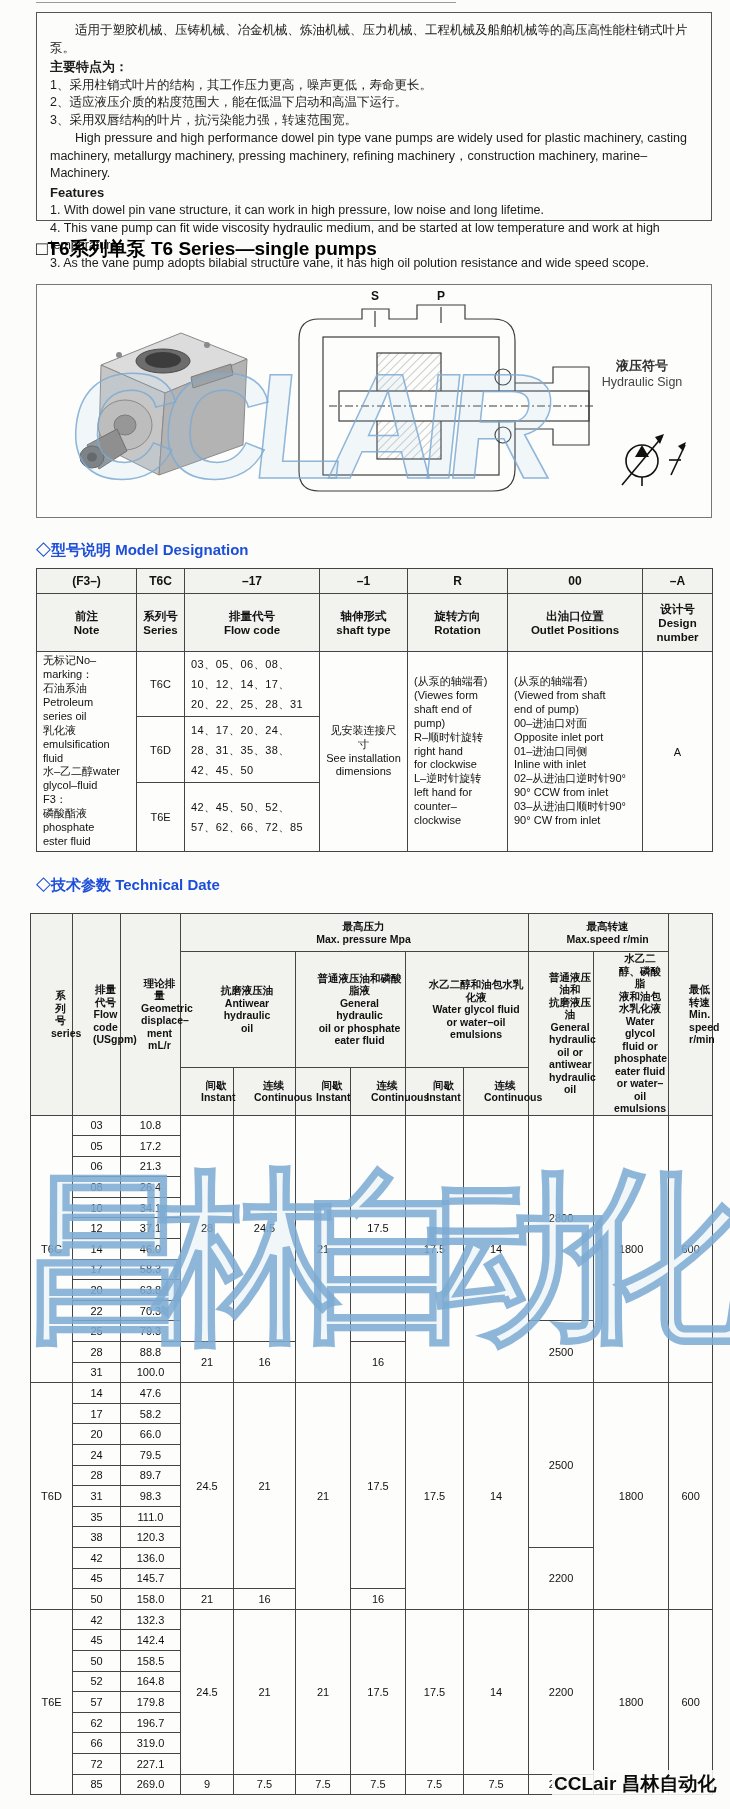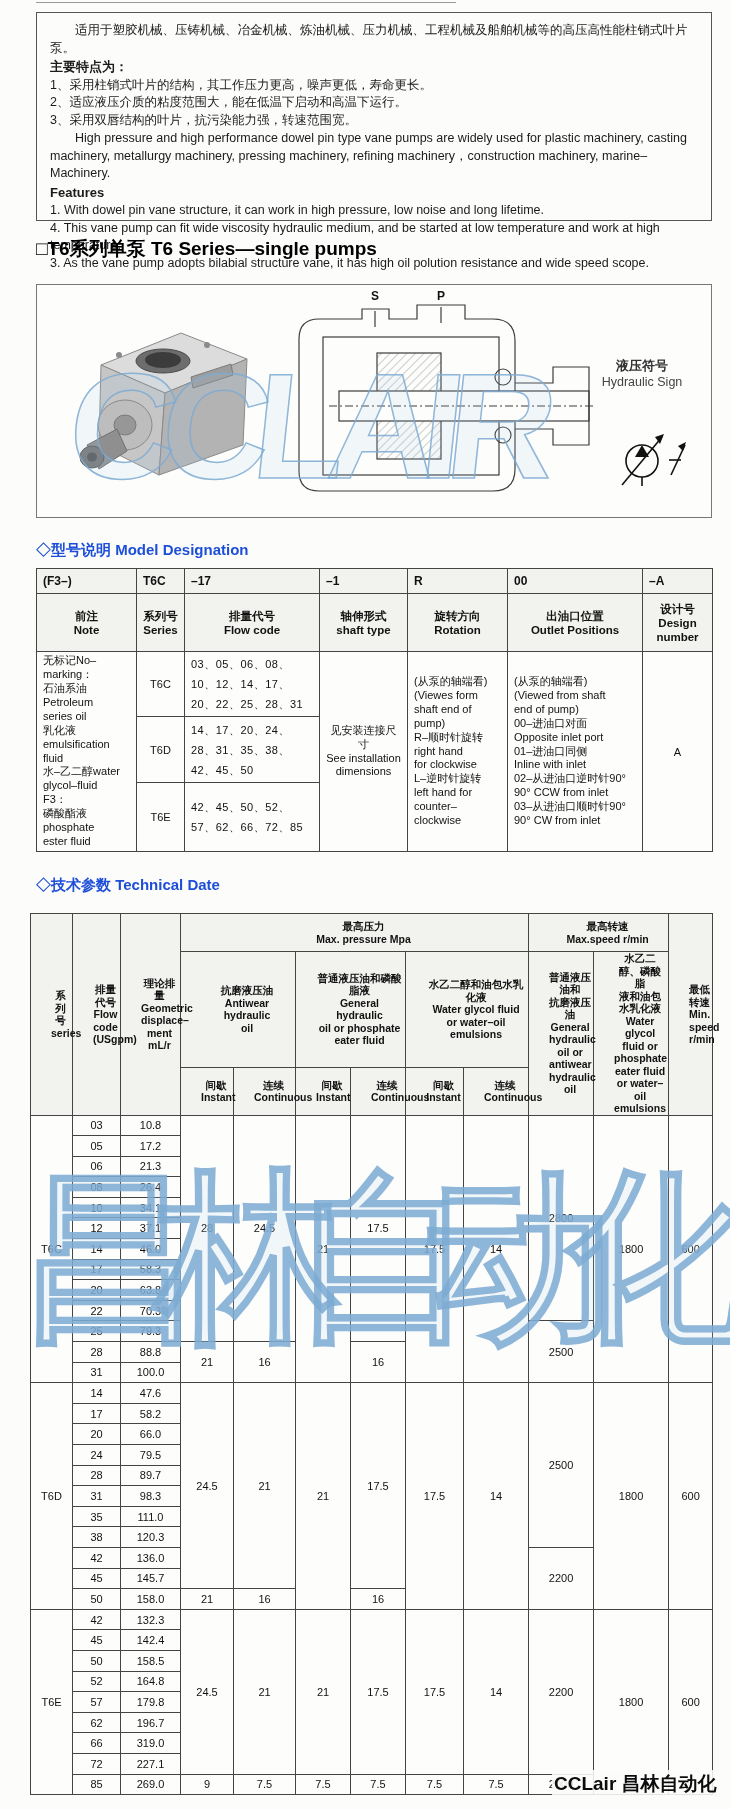--- a/index.html
+++ b/index.html
@@ -33,21 +33,21 @@
   .wm{position:absolute;pointer-events:none;font-weight:bold;
       color:rgba(168,203,232,0.14);-webkit-text-stroke:1.5px rgba(125,170,210,0.85);
       white-space:nowrap;z-index:30;}
   .wm-fig{left:70px;top:340px;font-size:150px;letter-spacing:-16px;transform:skewX(-6deg);}
   .wm-mid{left:18px;top:1135px;font-size:185px;letter-spacing:-48px;}
 
   
   .model-table{position:absolute;left:36px;top:568px;width:676px;border-collapse:collapse;
                table-layout:fixed;font-size:11px;color:#111;background:#fdfdfc;}
   .model-table td{border:1px solid #444;padding:2px 6px;vertical-align:middle;box-sizing:border-box;}
-  .model-table .code-row td{height:25px;text-align:left;font-weight:bold;font-size:12px;background:#f2f2ef;}
+  .model-table .code-row td{height:25px;text-align:center;font-weight:bold;font-size:12px;background:#f2f2ef;}
   .model-table .head-row td{height:58px;text-align:center;font-weight:bold;font-size:11.5px;
                             background:#f2f2ef;line-height:14px;}
   .model-table .body-cell{line-height:13.9px;}
   .model-table .center{text-align:center;}
   .codes{line-height:20px;letter-spacing:0.5px;}
 
   
   .tech-table{position:absolute;left:30px;top:913px;width:682px;border-collapse:collapse;
               table-layout:fixed;text-align:center;color:#111;background:#fdfdfc;}
   .tech-table td,.tech-table th{border:1px solid #444;padding:0 2px;box-sizing:border-box;}

